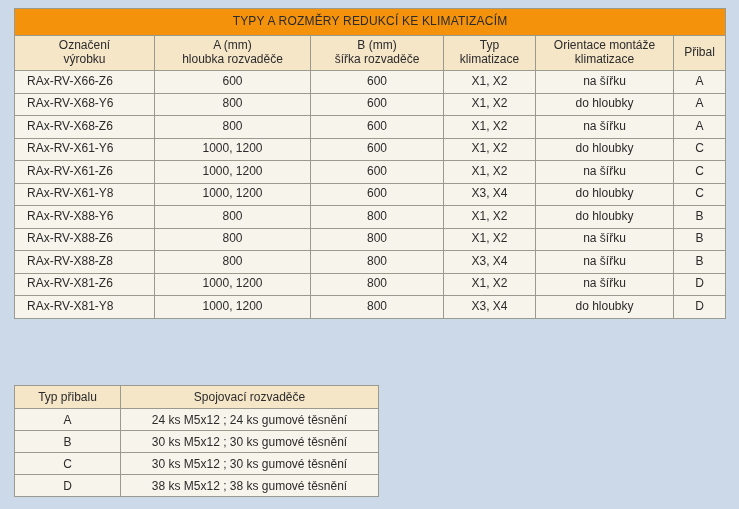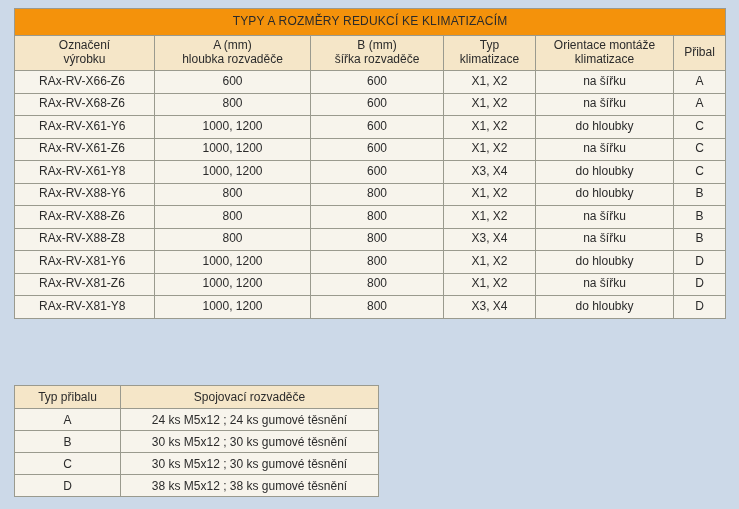--- a/index.html
+++ b/index.html
@@ -66,21 +66,21 @@
   }
   .hdr td .l1 { display: block; }
   .hdr td .l2 { display: block; }
 
   .data-row td {
     background: #f7f4ec;
     height: 17.5px;
   }
   .data-row td.col-name {
     text-align: left;
-    padding-left: 24px;
+    padding-left: 12px;
   }
 
   
   .acc-wrap {
     position: absolute;
     left: 14px;
     top: 385px;
     width: 364px;
   }
   table.grid2 {
@@ -152,20 +152,28 @@
 
         <tr class="data-row">
           <td class="col-name">RAx-RV-X66-Z6</td>
           <td>600</td>
           <td>600</td>
           <td>X1, X2</td>
           <td>na šířku</td>
           <td>A</td>
         </tr>
         <tr class="data-row">
+          <td class="col-name">RAx-RV-X68-Y6</td>
+          <td>800</td>
+          <td>600</td>
+          <td>X1, X2</td>
+          <td>do hloubky</td>
+          <td>A</td>
+        </tr>
+        <tr class="data-row">
           <td class="col-name">RAx-RV-X68-Z6</td>
           <td>800</td>
           <td>600</td>
           <td>X1, X2</td>
           <td>na šířku</td>
           <td>A</td>
         </tr>
         <tr class="data-row">
           <td class="col-name">RAx-RV-X61-Y6</td>
           <td>1000, 1200</td>
@@ -206,28 +214,20 @@
           <td>na šířku</td>
           <td>B</td>
         </tr>
         <tr class="data-row">
           <td class="col-name">RAx-RV-X88-Z8</td>
           <td>800</td>
           <td>800</td>
           <td>X3, X4</td>
           <td>na šířku</td>
           <td>B</td>
-        </tr>
-        <tr class="data-row">
-          <td class="col-name">RAx-RV-X81-Y6</td>
-          <td>1000, 1200</td>
-          <td>800</td>
-          <td>X1, X2</td>
-          <td>do hloubky</td>
-          <td>D</td>
         </tr>
         <tr class="data-row">
           <td class="col-name">RAx-RV-X81-Z6</td>
           <td>1000, 1200</td>
           <td>800</td>
           <td>X1, X2</td>
           <td>na šířku</td>
           <td>D</td>
         </tr>
         <tr class="data-row">

